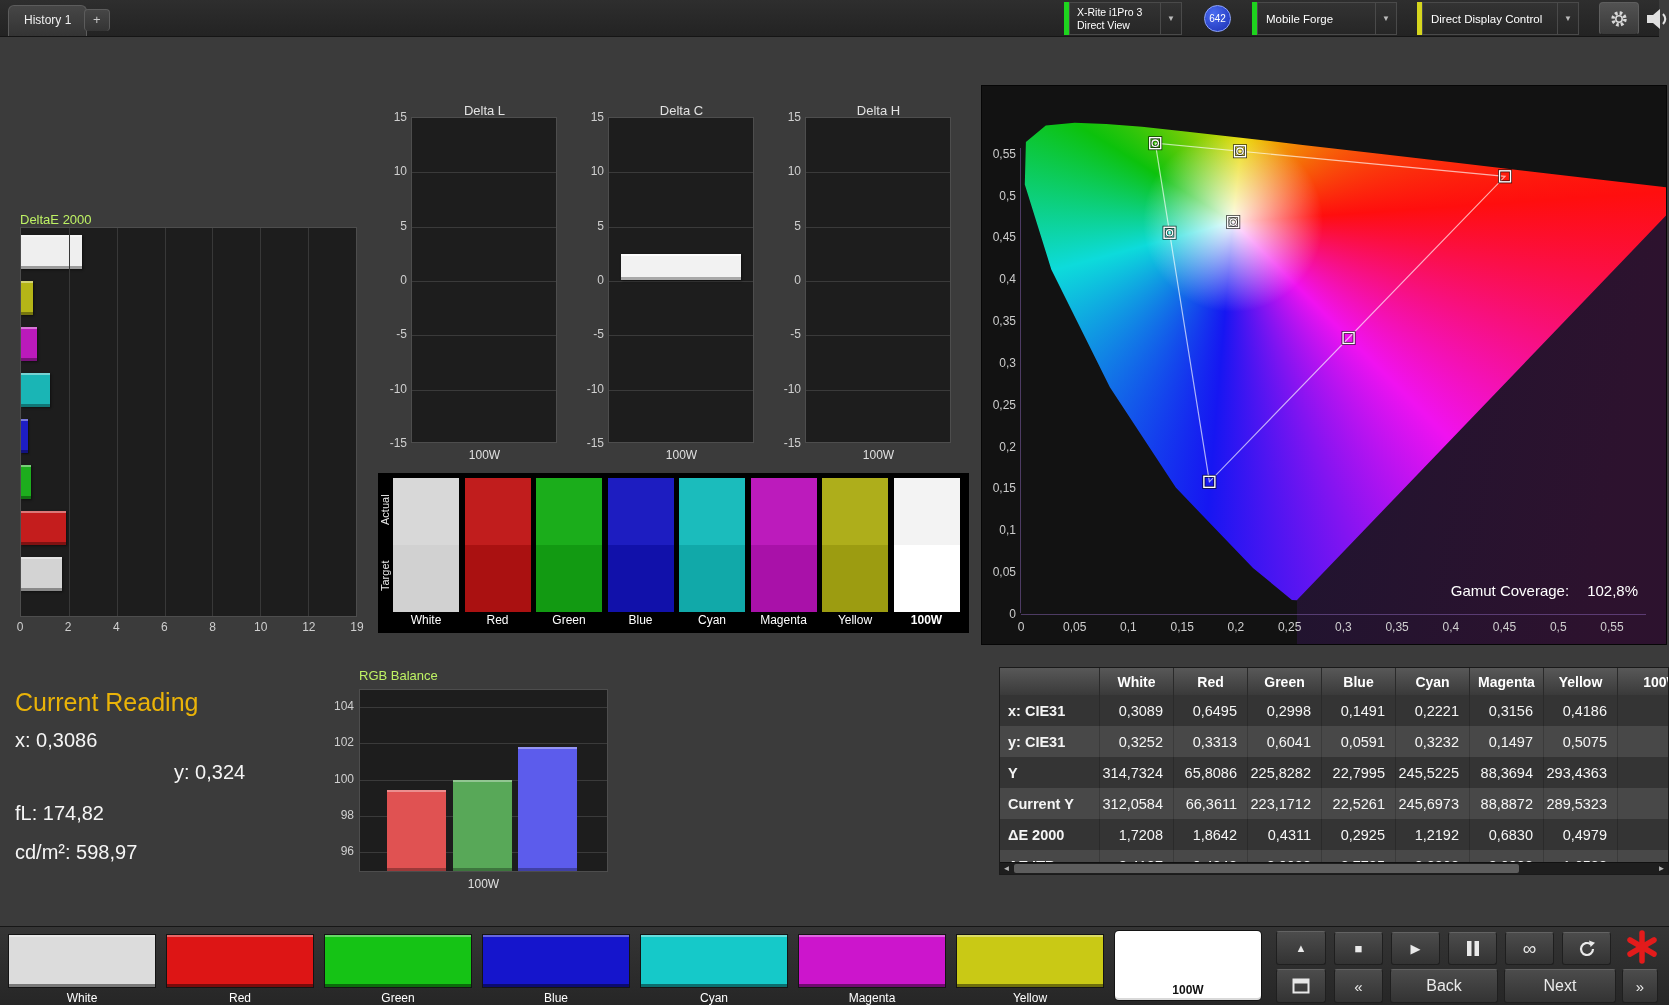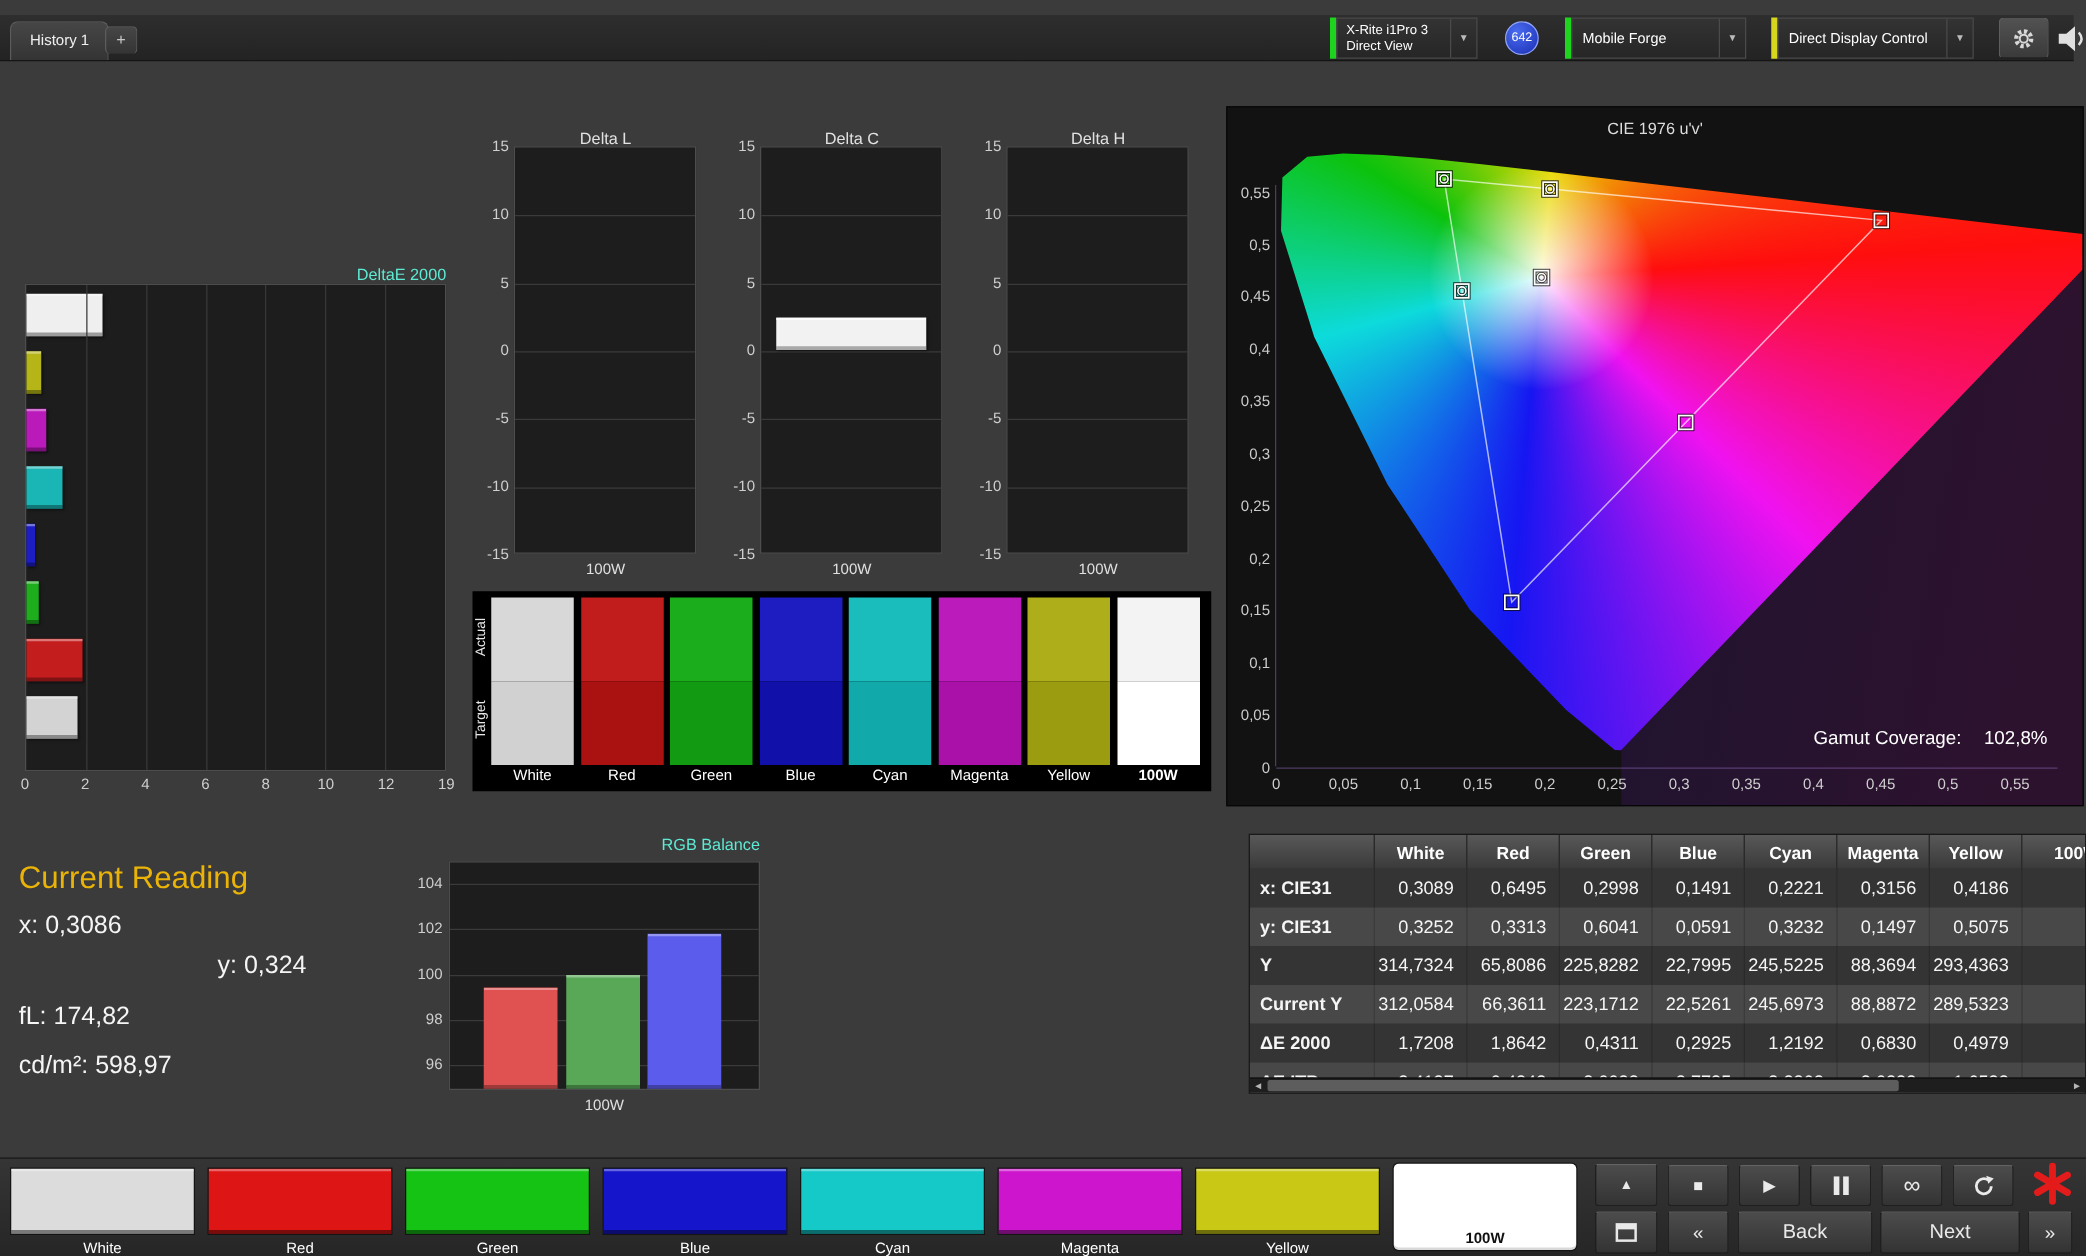--- a/index.html
+++ b/index.html
@@ -1,21 +1,21 @@
 <!DOCTYPE html>
 <html><head>
 <meta charset="utf-8">
 <style>
 *{margin:0;padding:0;box-sizing:border-box}
 html,body{width:1669px;height:1005px;overflow:hidden;background:#3b3b3b;
   font-family:"Liberation Sans",sans-serif;color:#e9e9e9}
 #app{position:absolute;inset:0;width:1669px;height:1005px}
 
 
-#topbar{position:absolute;left:0;top:12px;width:1659px;height:37px;
+#topbar{position:absolute;left:0;top:0;width:1659px;height:37px;
   background:linear-gradient(#2e2e2e,#232323);border-bottom:1px solid #151515}
 .tab{position:absolute;top:5px;height:31px;background:linear-gradient(#464646,#343434);
   border:1px solid #5c5c5c;border-bottom:none;border-radius:6px 6px 0 0;
   font-size:12px;line-height:29px;padding:0 15px;color:#f0f0f0}
 #tab-history{left:8px}
 .tab.plus{left:84px;top:9px;height:22px;line-height:20px;padding:0 8px;border-radius:4px;color:#c8c8c8;font-size:13px}
 .stripe{position:absolute;top:2px;height:33px;width:5px}
 .dd{position:absolute;top:2px;height:33px;background:linear-gradient(#333,#262626);
   border:1px solid #4a4a4a;display:flex;align-items:center;color:#fff;cursor:default}
 #dd-meter{left:1069px;width:113px}
@@ -34,21 +34,21 @@
 
 
 #page-title{position:absolute;left:12px;top:84px;font-size:35px;font-weight:normal;color:#fafafa;letter-spacing:.5px}
 #cr-title{position:absolute;left:15px;top:688px;font-size:25px;color:#eab308}
 .cr{position:absolute;font-size:20px;color:#f5f5f5}
 #cr-x{left:15px;top:729px}#cr-y{left:174px;top:761px}
 #cr-fl{left:15px;top:802px}#cr-cd{left:15px;top:841px}
 
 
 #deltae{position:absolute;left:20px;top:212px;width:337px}
-.ctitle{text-align:right;font-size:13px;color:#5eead4;height:15px}
+.ctitle{text-align:left;font-size:13px;color:#bef264;height:15px}
 #deltae-plot{position:relative;width:337px;height:390px;background:#1d1d1d;border:1px solid #4d4d4d;overflow:hidden}
 .vgrid{position:absolute;top:0;bottom:0;width:1px;background:#383838}
 #deltae-bars{position:absolute;left:0;top:7px;right:0;display:flex;flex-direction:column;gap:12px}
 .hbar{height:34px;flex:none;box-shadow:inset 0 2px rgba(255,255,255,.4),inset 0 -3px rgba(0,0,0,.35),1px 1px 2px rgba(0,0,0,.5)}
 .xaxis{position:relative;height:18px;margin-top:3px}
 .xtick{position:absolute;transform:translateX(-50%);font-size:12px;color:#cfcfcf;top:0;white-space:nowrap}
 
 
 .dpanel{position:absolute;top:103px;width:177px}
 #delta-l-panel{left:381px}#delta-c-panel{left:578px}#delta-h-panel{left:775px}
@@ -324,21 +324,20 @@
       </div>
       <div class="sw-label" style="left: 444px;">Yellow</div>
       <div class="sw-col" style="left: 515.5px;">
         <div class="sw-half" style="top: 0px; background: rgb(243, 243, 243);"></div>
         <div class="sw-half" style="top: 67px; background: rgb(255, 255, 255);"></div>
       </div>
       <div class="sw-label" style="left: 515.5px; font-weight: bold;">100W</div>
     </section>
 
   <section id="cie76">
-    <div id="cie76-title">CIE 1976 u'v'</div>
     <div id="cie76-backdrop"></div>
     <div id="cie76-horseshoe" style="clip-path: polygon(314.8px 514.2px, 309.9px 513.9px, 271px 482px, 193.8px 401.6px, 127.9px 301.3px, 69.3px 183.4px, 42.8px 98.5px, 43.9px 56px, 63.8px 39.4px, 92.7px 36.8px, 124.1px 37.9px, 160px 40.8px, 203.4px 45.4px, 256.6px 51.4px, 320.7px 58.9px, 395px 67.6px, 472.4px 76.6px, 597.7px 91.2px, 708.5px 104.1px); background: radial-gradient(125px at 251px 136px, rgba(255, 255, 255, 0.95) 0%, rgba(255, 255, 255, 0) 72%), conic-gradient(from 6deg at 251px 136px, rgb(234, 217, 0) 0deg, rgb(255, 14, 14) 80deg, rgb(240, 18, 240) 129deg, rgb(22, 22, 242) 179deg, rgb(13, 219, 219) 249deg, rgb(12, 194, 12) 296deg, rgb(234, 217, 0) 360deg);"></div>
     <div class="axline" style="left:38px;top:62px;bottom:31px;width:1px"></div>
     <div class="axline" style="left:39px;top:528px;right:20px;height:1px"></div>
     <svg id="cie76-overlay" width="686" height="560" viewBox="0 0 686 560">
         <polygon points="523.1,90.3 173.3,57.2 227.4,395.8" fill="none" stroke="rgba(255,255,255,.65)" stroke-width="1.2"></polygon>
         <rect x="167.75" y="51.6875" width="11" height="11" fill="none" stroke="rgba(0,0,0,.75)" stroke-width="3"></rect>
         <rect x="167.75" y="51.6875" width="11" height="11" fill="none" stroke="#ffffff" stroke-width="1.4"></rect>
         <circle cx="173.25" cy="57.1875" r="3.2" fill="none" stroke="rgba(0,0,0,.75)" stroke-width="2.6"></circle>
         <circle cx="173.25" cy="57.1875" r="3.2" fill="none" stroke="#ffffff" stroke-width="1.3"></circle>

